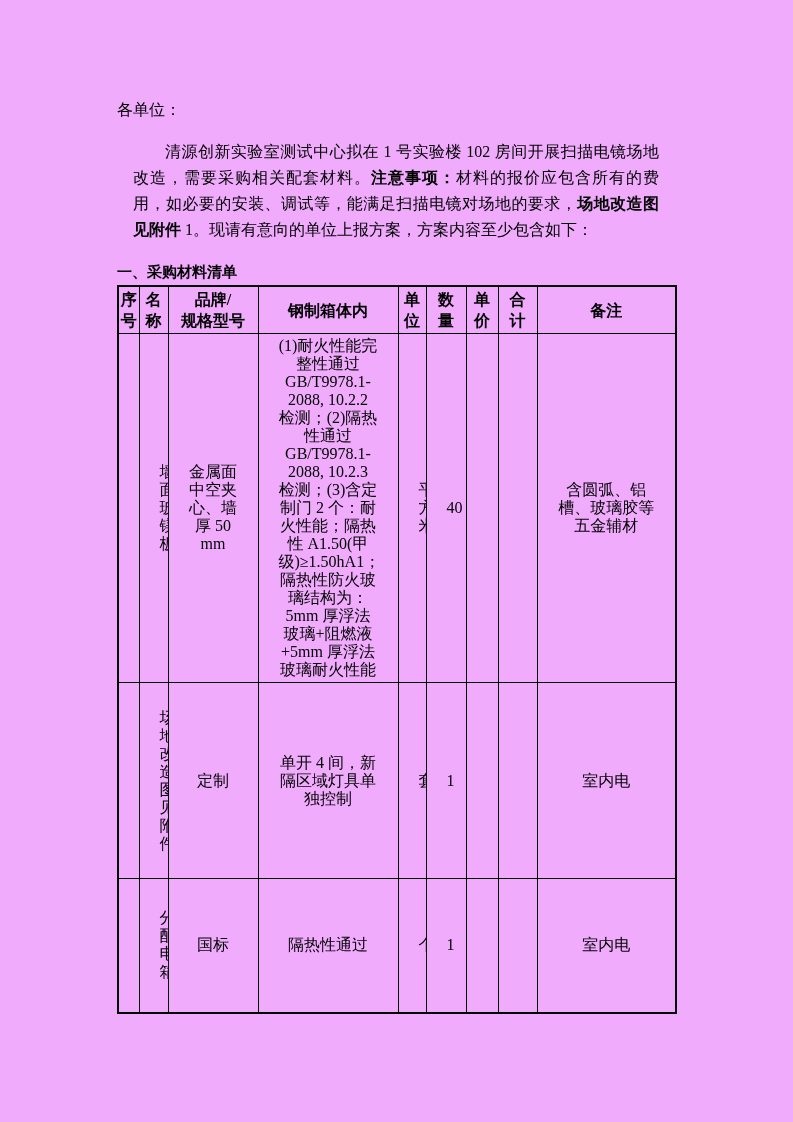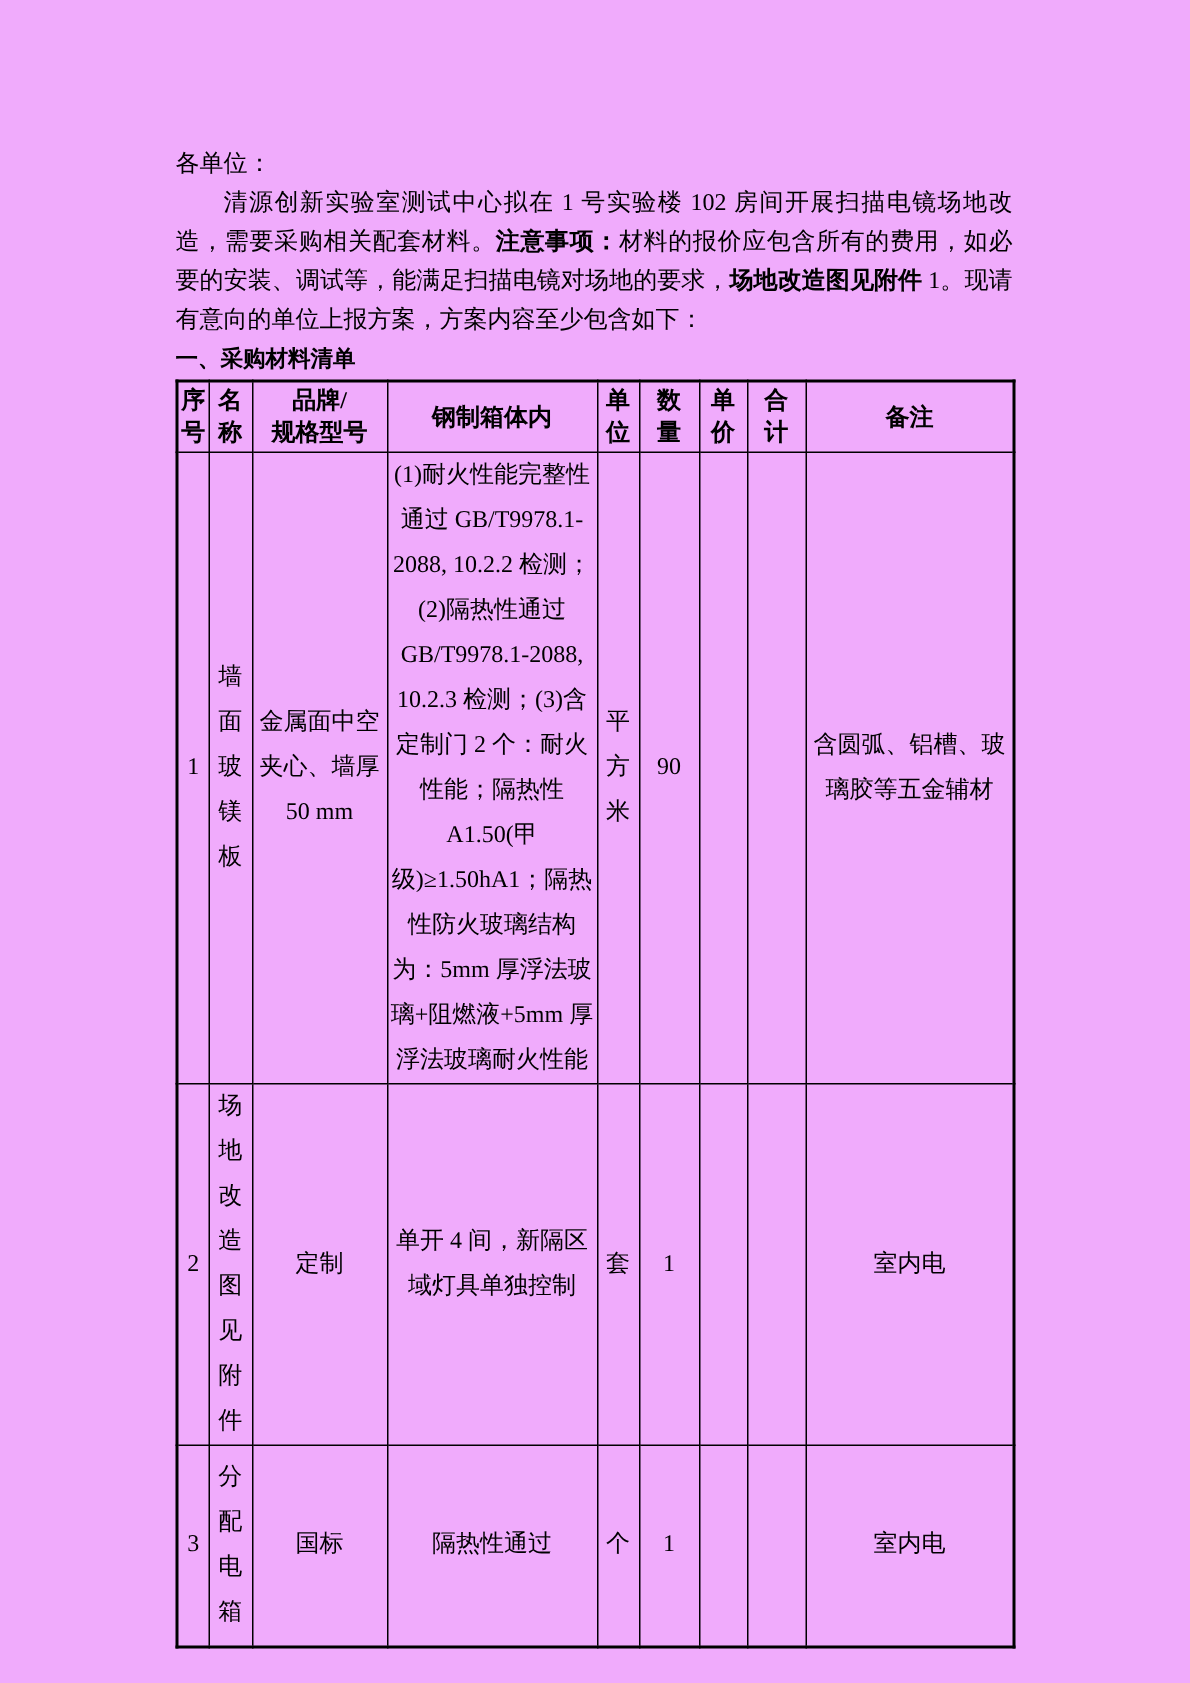--- a/index.html
+++ b/index.html
@@ -21,21 +21,21 @@
     left: 117px;
     top: 97px;
     width: 558px;
   }
   .salutation {
     margin: 0;
     font-size: 16px;
     line-height: 26px;
   }
   .intro {
-    margin: 0;
+    margin: 16px;
     font-size: 16px;
     line-height: 26px;
     text-indent: 32px;
     text-align: justify;
   }
   .intro b { font-weight: bold; }
   .section-title {
     margin: 0;
     font-size: 15px;
     line-height: 26px;
@@ -46,22 +46,22 @@
     table-layout: fixed;
     width: 558px;
     font-size: 16px;
     border: 2px solid #000;
   }
   table.materials th,
   table.materials td {
     border: 1px solid #000;
     text-align: center;
     vertical-align: middle;
-    padding: 0 2px;
-    line-height: 30px;
+    padding: 0 20px;
+    line-height: 18px;
     overflow: hidden;
   }
   table.materials th {
     font-weight: bold;
     white-space: pre-line;
     line-height: 21px;
     padding: 2px 1px;
   }
   td.c-narrow {
     word-break: break-all;
@@ -127,21 +127,21 @@
 计</th>
           <th>备注</th>
         </tr>
 
         <tr class="r-1">
           <td class="c-narrow">1</td>
           <td class="c-narrow">墙面玻镁板</td>
           <td class="c-brand">金属面中空夹心、墙厚 50 mm</td>
           <td class="c-params">(1)耐火性能完整性通过 GB/T9978.1-2088, 10.2.2 检测；(2)隔热性通过 GB/T9978.1-2088, 10.2.3 检测；(3)含定制门 2 个：耐火性能；隔热性 A1.50(甲级)≥1.50hA1；隔热性防火玻璃结构为：5mm 厚浮法玻璃+阻燃液+5mm 厚浮法玻璃耐火性能</td>
           <td class="c-narrow">平方米</td>
-          <td>90</td>
+          <td>40</td>
           <td></td>
           <td></td>
           <td class="c-remark">含圆弧、铝槽、玻璃胶等五金辅材</td>
         </tr>
 
         <tr class="r-2">
           <td class="c-narrow">2</td>
           <td class="c-narrow">场地改造图见附件</td>
           <td class="c-brand">定制</td>
           <td class="c-params">单开 4 间，新隔区域灯具单独控制</td>

